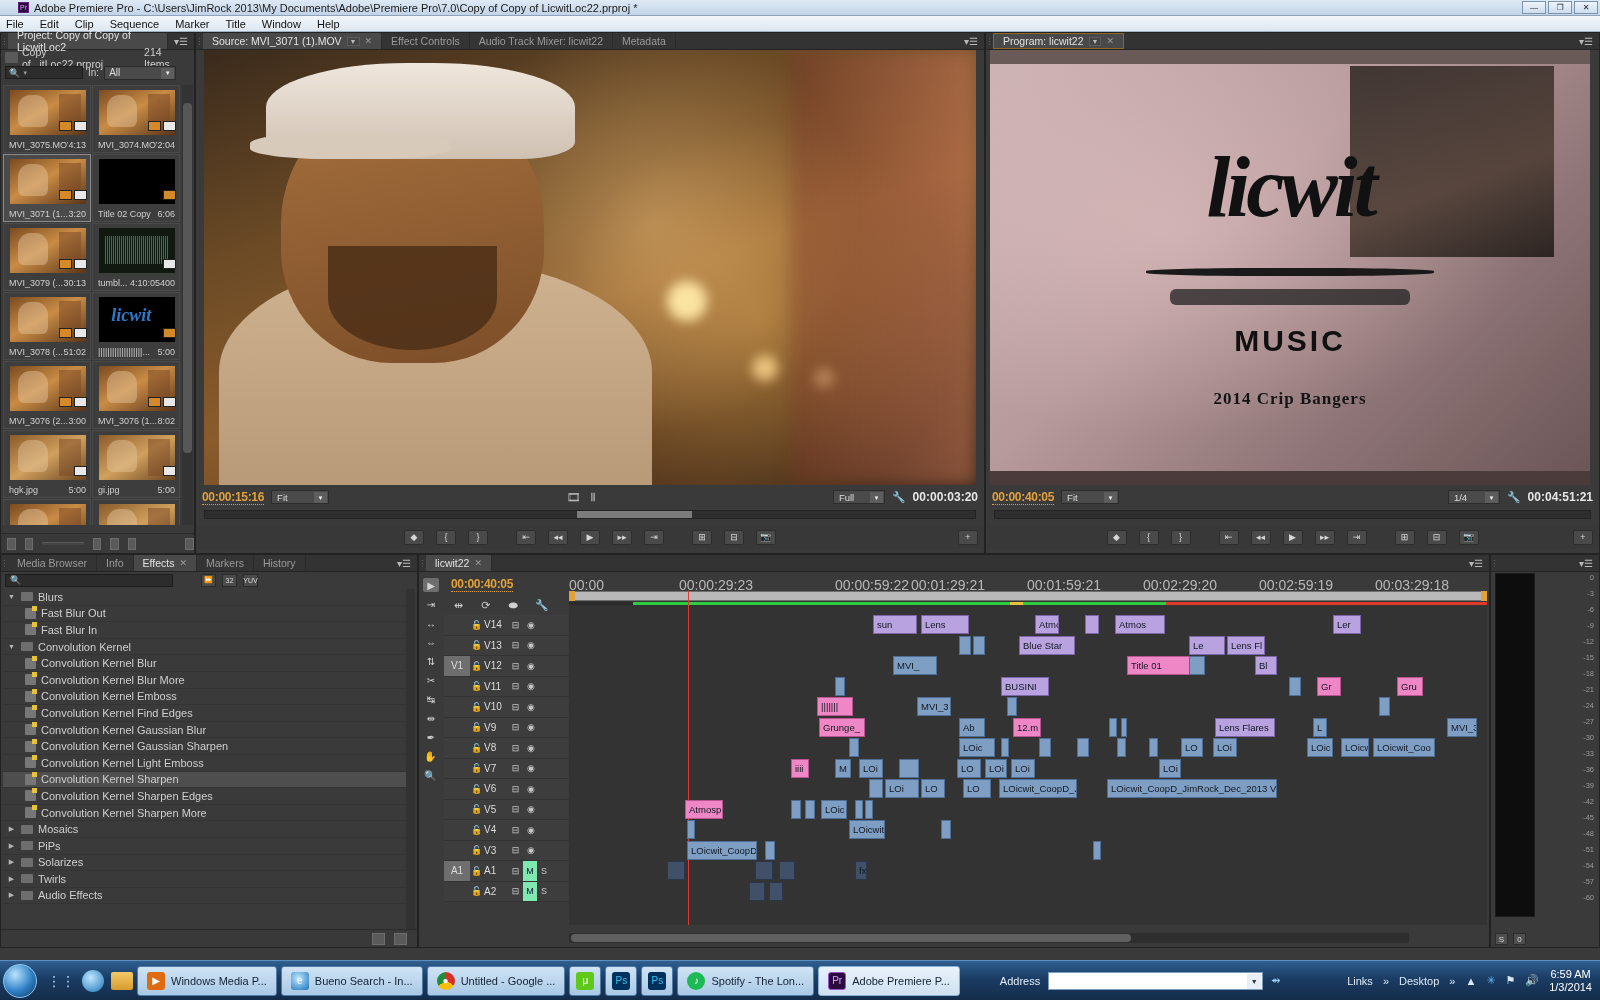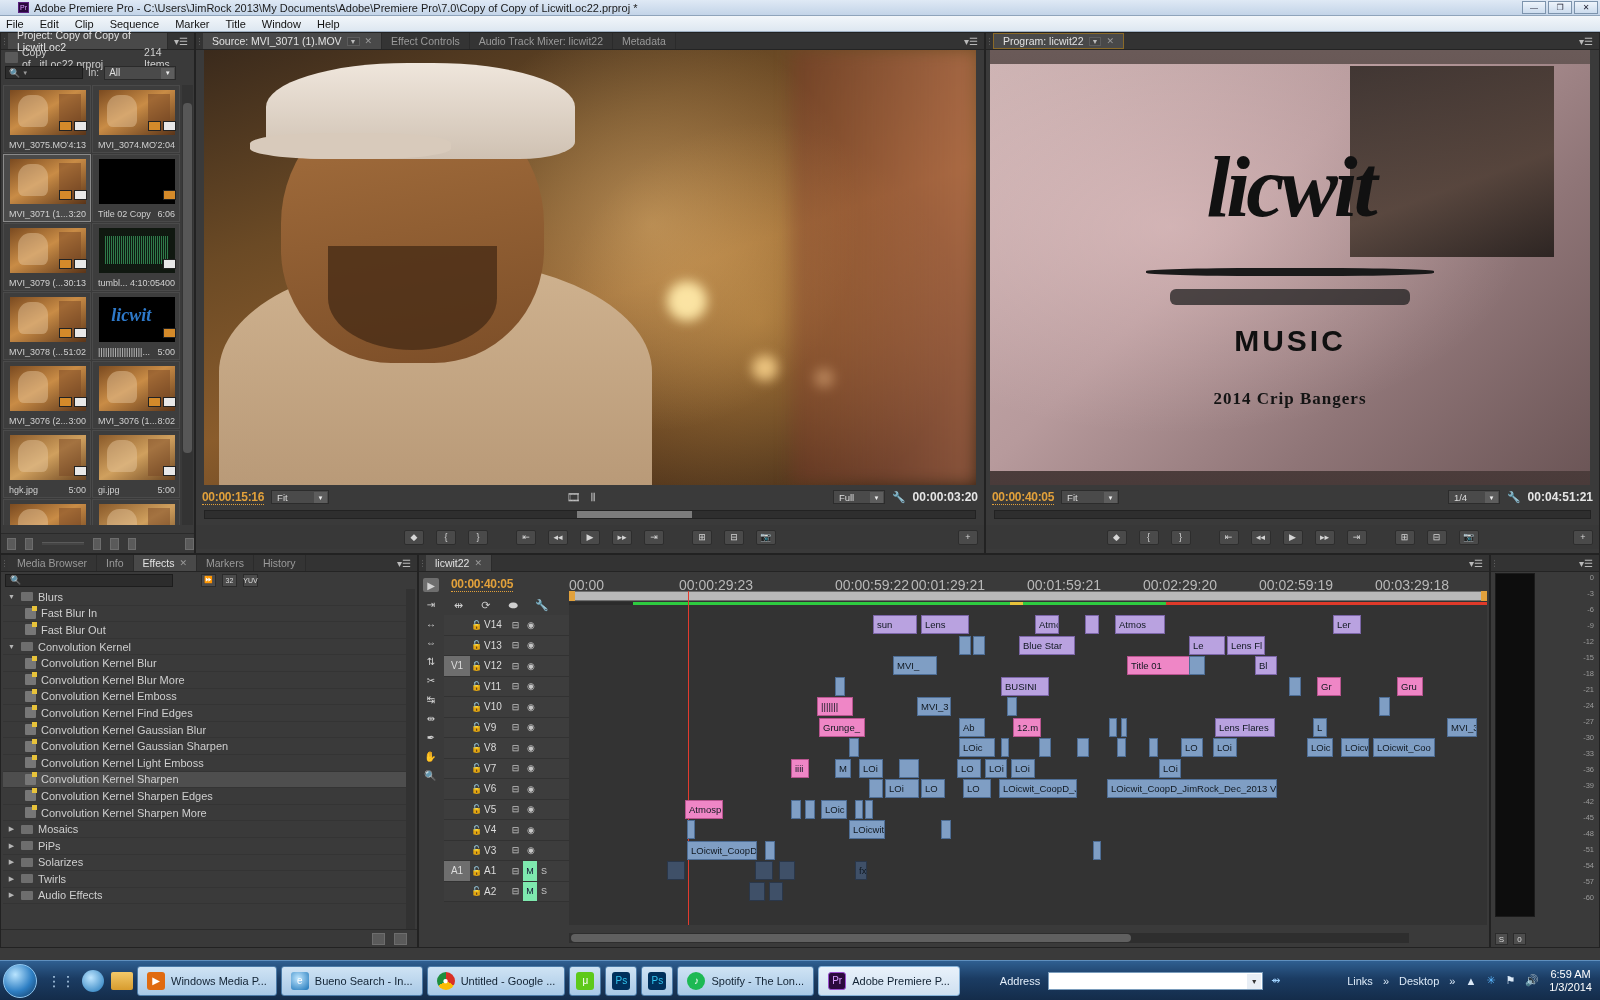--- a/index.html
+++ b/index.html
@@ -602,25 +602,25 @@
     </div>
 
     <div id="fxList">
         <div class="fxRow ind1">
           <span class="tri">▼</span>
           <span class="fold"></span>
           <span>Blurs</span>
         </div>
         <div class="fxRow ind2">
           <span class="eff"></span>
+          <span>Fast Blur Out</span>
+        </div>
+        <div class="fxRow ind2">
+          <span class="eff"></span>
           <span>Fast Blur In</span>
-        </div>
-        <div class="fxRow ind2">
-          <span class="eff"></span>
-          <span>Fast Blur Out</span>
         </div>
         <div class="fxRow ind1">
           <span class="tri">▼</span>
           <span class="fold"></span>
           <span>Convolution Kernel</span>
         </div>
         <div class="fxRow ind2">
           <span class="eff"></span>
           <span>Convolution Kernel Blur</span>
         </div>

